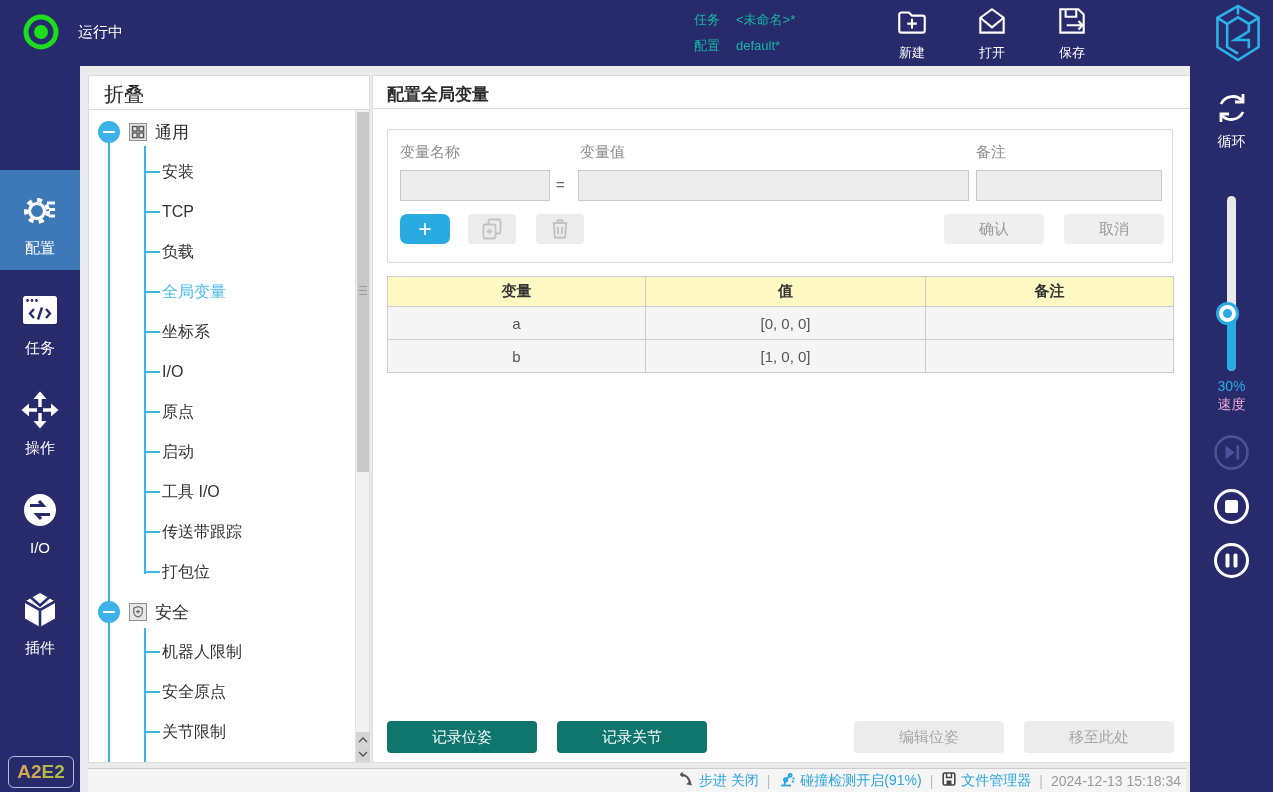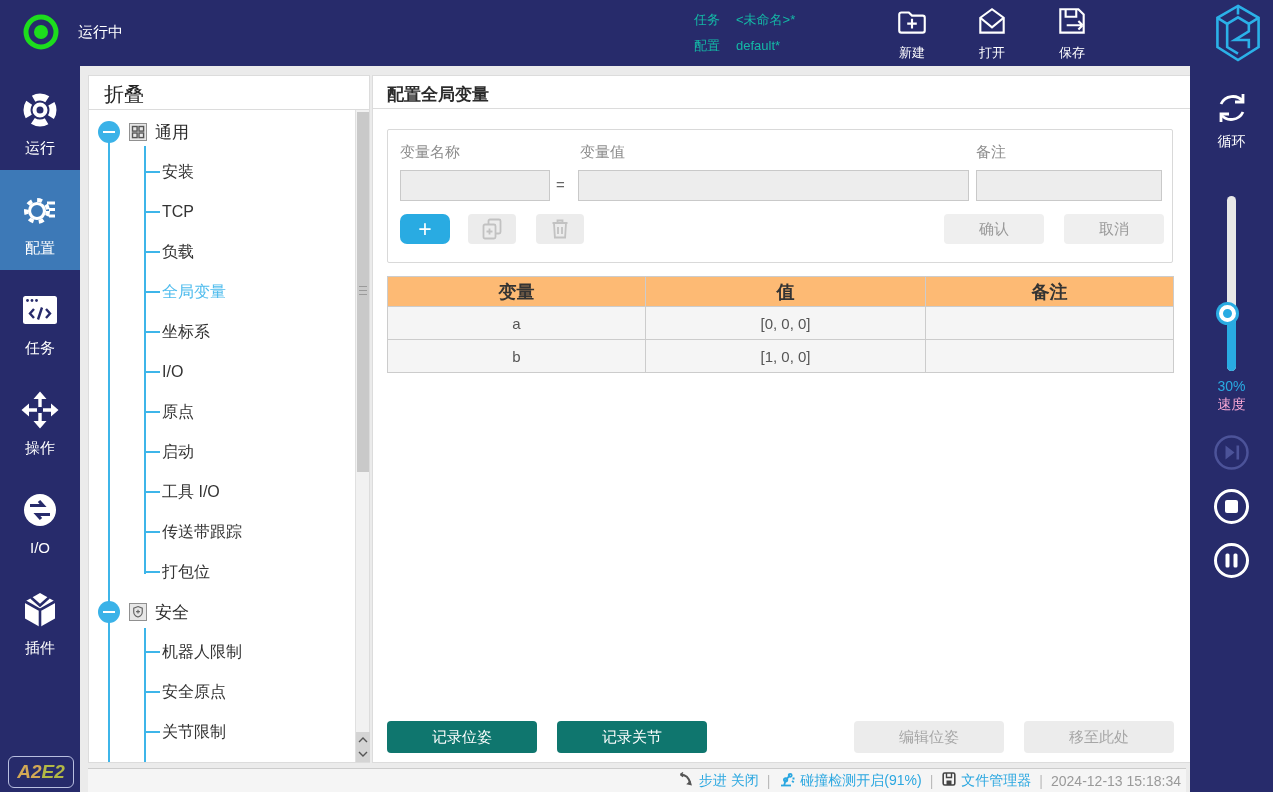--- a/index.html
+++ b/index.html
@@ -16,21 +16,21 @@
   .tb-actions { position:absolute; left:888px; top:5px; display:flex; gap:32px; }
   .tb-action { width:48px; display:flex; flex-direction:column; align-items:center; cursor:pointer; }
   .tb-action .cap { color:#fff; font-size:13px; margin-top:1px; }
   .logo { position:absolute; left:1212px; top:3px; width:52px; height:60px; }
 
   
   .leftbar { position:absolute; left:0; top:66px; width:80px; height:726px; background:#272b6b; }
   .nav-item { position:absolute; left:0; width:80px; height:100px; display:flex; flex-direction:column; align-items:center; padding-top:20px; cursor:pointer; }
   .nav-item.active { background:#3d79b7; }
   .nav-item .cap { color:#fff; font-size:15px; margin-top:5px; }
-  .badge { position:absolute; left:8px; top:690px; width:66px; height:32px; border:1px solid #b9bfe0; border-radius:6px; display:flex; align-items:center; justify-content:center; font-size:19px; font-weight:bold; cursor:pointer;font-style:italic; }
+  .badge { position:absolute; left:8px; top:690px; width:66px; height:32px; border:1px solid #b9bfe0; border-radius:6px; display:flex; align-items:center; justify-content:center; font-size:19px; font-weight:bold; cursor:pointer; }
   .badge .b1 { color:#d2a855; } .badge .b2 { color:#b2b845; }
 
   
   .rightbar { position:absolute; left:1190px; top:66px; width:83px; height:726px; background:#272b6b; }
   .loop { position:absolute; top:22px; left:0; width:83px; display:flex; flex-direction:column; align-items:center; cursor:pointer; }
   .loop .cap { color:#fff; font-size:14px; margin-top:1px; }
   .slider-track { position:absolute; left:37px; top:130px; width:9px; height:175px; background:#e8e8e8; border-radius:5px; }
   .slider-fill { position:absolute; left:0; bottom:0; width:9px; height:53px; background:#29abe2; border-radius:5px; }
   .slider-thumb { position:absolute; left:-8.5px; top:109px; width:17px; height:17px; background:#29abe2; border:4px solid #fff; border-radius:50%; box-shadow:0 0 0 3px #29abe2; cursor:pointer; }
   .speed-pct { position:absolute; top:312px; width:83px; text-align:center; color:#29abe2; font-size:14px; }
@@ -61,21 +61,21 @@
   .mp-header { height:33px; border-bottom:1px solid #dcdcdc; font-size:17px; font-weight:700; color:#2b2b2b; padding:7px 0 0 14px; }
   .form-box { position:absolute; left:14px; top:53px; width:786px; height:134px; border:1px solid #d9d9d9; border-radius:2px; }
   .f-lbl { position:absolute; top:13px; font-size:15px; color:#8c8c8c; }
   .f-input { position:absolute; top:40px; height:31px; background:#ededed; border:1px solid #c9c9c9; font-size:15px; padding:0 6px; color:#333; }
   .f-eq { position:absolute; left:168px; top:46px; font-size:15px; color:#666; }
   .fb { position:absolute; top:84px; height:30px; border:none; border-radius:4px; cursor:pointer; display:flex; align-items:center; justify-content:center; font-size:15px; }
   .btn-add { left:12px; width:50px; background:#29abe2; border-radius:7px; color:#fff; font-size:23px; line-height:26px; }
   .btn-ico { background:#ececec; width:48px; }
   .btn-txt { background:#efefef; width:100px; color:#999; }
   .gv-table { position:absolute; left:14px; top:200px; width:786px; border-collapse:collapse; table-layout:fixed; }
-  .gv-table th { height:30px; background:#fdba74; border:1px solid #ccc; font-size:18px; color:#333; font-weight:700; }
+  .gv-table th { height:30px; background:#fef9c3; border:1px solid #ccc; font-size:15px; color:#333; font-weight:700; }
   .gv-table td { height:33px; background:#f5f5f5; border:1px solid #ccc; font-size:15px; color:#555; text-align:center; }
   .foot-btn { position:absolute; top:645px; width:150px; height:32px; border:none; border-radius:4px; font-size:15px; cursor:pointer; }
   .foot-blue { background:#0f766e; color:#fff; }
   .foot-gray { background:#ececec; color:#a6a6a6; }
 
   
   .statusbar { position:absolute; left:88px; top:768px; width:1098px; height:24px; background:#f5f5f5; border-top:1px solid #ccc; display:flex; align-items:center; justify-content:flex-end; gap:8px; padding-right:5px; font-size:14px; }
   .sb-item { display:flex; align-items:center; gap:4px; color:#2ba7e0; cursor:pointer; }
   .sb-sep { color:#bbb; }
   .sb-time { color:#999; }
@@ -134,29 +134,20 @@
       <svg width="52" height="60" viewBox="0 0 48 54" fill="none" stroke="#2bb1e8" stroke-width="2.4">
         <path d="M24 2l19 11v27L24 52 5 40V13z"></path>
         <path d="M24 2v8M5 13l9 5.5M43 13l-9 5.5"></path>
         <path d="M14 18.5l10-6 10 6v7l-13 8h13v7.5"></path>
         <path d="M14 18.5V40l10 6"></path>
       </svg>
     </span>
   </div>
 
   <div class="leftbar">
-    <div class="nav-item" style="top:4px">
-      <span>
-        <svg width="40" height="40" viewBox="0 0 40 40">
-          <circle cx="20" cy="20" r="13" fill="none" stroke="#fff" stroke-width="7" stroke-dasharray="14.4 6" stroke-dashoffset="7"></circle>
-          <circle cx="20" cy="20" r="5.5" fill="none" stroke="#fff" stroke-width="4"></circle>
-        </svg>
-      </span>
-      <span class="cap">运行</span>
-    </div>
     <div class="nav-item active" style="top:104px">
       <span>
         <svg width="40" height="40" viewBox="0 0 40 40" fill="none" stroke="#fff">
           <circle cx="17" cy="21" r="11" stroke-width="4" stroke-dasharray="5 5.33"></circle>
           <circle cx="17" cy="21" r="7.5" stroke-width="3.2"></circle>
           <path d="M27 13h8M29 19.5h6M29 26h6" stroke-width="3"></path>
         </svg>
       </span>
       <span class="cap">配置</span>
     </div>

